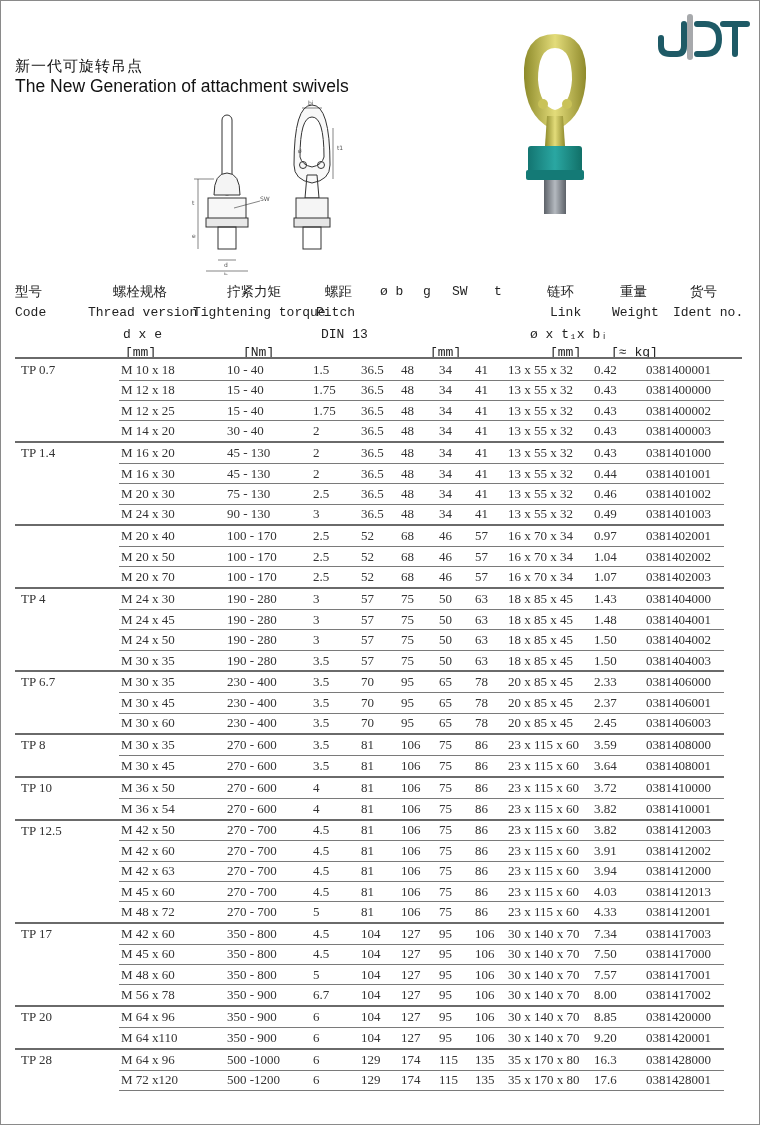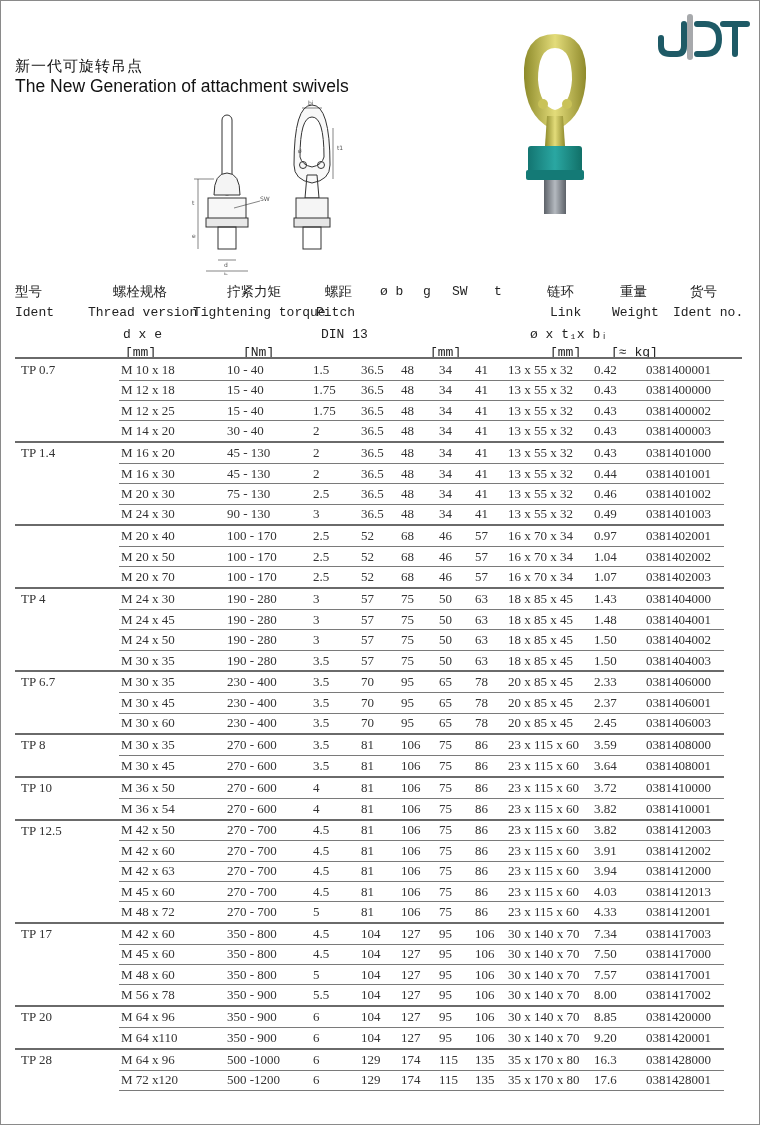--- a/index.html
+++ b/index.html
@@ -111,21 +111,21 @@
   <path d="M55 20 Q72 20 72 52 Q70 78 55 82 Q40 78 38 52 Q38 20 55 20 Z" fill="#ffffff"></path>
   <circle cx="43" cy="76" r="5" fill="#c9c258"></circle>
     <circle cx="67" cy="76" r="5" fill="#c9c258"></circle>
   <path d="M47 88 L45 118 L65 118 L63 88 Z" fill="url(#gold)"></path>
   <rect x="28" y="118" width="54" height="30" rx="3" fill="url(#teal)"></rect>
   <rect x="26" y="142" width="58" height="10" rx="2" fill="#147a76"></rect>
   <rect x="44" y="152" width="22" height="34" fill="url(#steel)"></rect>
 </svg>
 
 <div class="hdr cn" style="left:15px;top:283px">型号</div>
-<div class="hdr mono" style="left:15px;top:305px">Ident</div>
+<div class="hdr mono" style="left:15px;top:305px">Code</div>
 
 <div class="hdr cn" style="left:113px;top:283px">螺栓规格</div>
 <div class="hdr mono" style="left:88px;top:305px">Thread version</div>
 <div class="hdr mono" style="left:123px;top:327px">d x e</div>
 <div class="hdr mono" style="left:125px;top:345px">[mm]</div>
 
 <div class="hdr cn" style="left:227px;top:283px">拧紧力矩</div>
 <div class="hdr mono" style="left:193px;top:305px">Tightening torque</div>
 <div class="hdr mono" style="left:243px;top:345px">[Nm]</div>
 
@@ -542,21 +542,21 @@
         <td class="c-sw nbsp rest">95</td>
         <td class="c-t nbsp rest">106</td>
         <td class="c-link nbsp rest">30 x 140 x 70</td>
         <td class="c-w nbsp rest">7.57</td>
         <td class="c-id nbsp rest">0381417001</td>
       </tr>
       <tr class="row group-end">
         <td class="c-code code-cell nbsp"></td>
         <td class="c-thread nbsp">M 56 x 78</td>
         <td class="c-torque nbsp rest">350 - 900</td>
-        <td class="c-pitch nbsp rest">5.5</td>
+        <td class="c-pitch nbsp rest">6.7</td>
         <td class="c-b nbsp rest">104</td>
         <td class="c-g nbsp rest">127</td>
         <td class="c-sw nbsp rest">95</td>
         <td class="c-t nbsp rest">106</td>
         <td class="c-link nbsp rest">30 x 140 x 70</td>
         <td class="c-w nbsp rest">8.00</td>
         <td class="c-id nbsp rest">0381417002</td>
       </tr>
       <tr class="row">
         <td class="c-code code-cell nbsp">TP  20</td>

